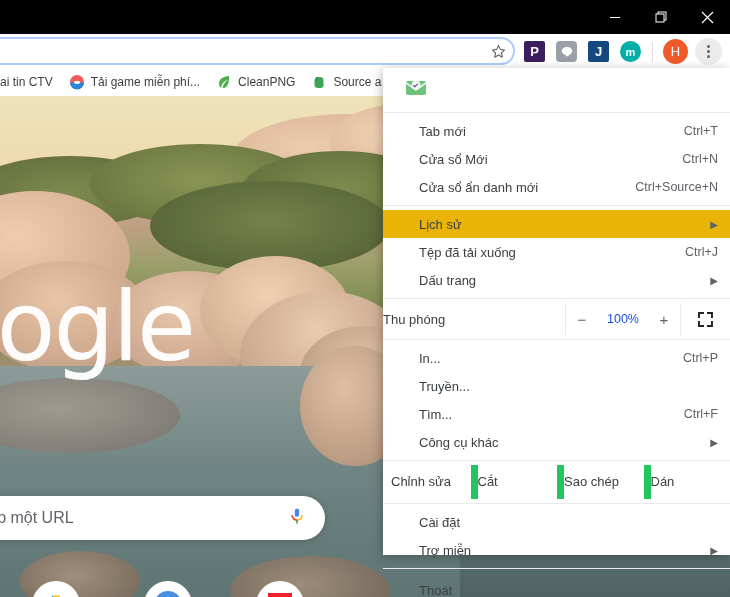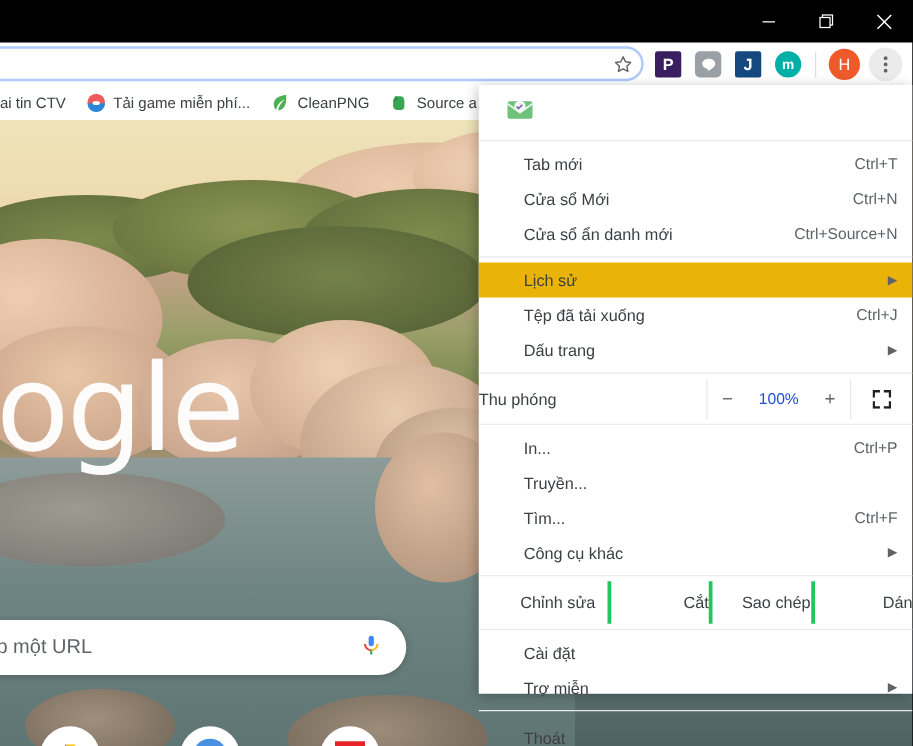--- a/index.html
+++ b/index.html
@@ -120,24 +120,24 @@
   .cm-zoom { height: 32px; display: flex; align-items: center; }
   .cm-zoom .zl { flex: 1; }
   .zctl { display: flex; align-items: center; border-left: 1px solid #e8eaed; height: 32px; }
   .zbtn { width: 32px; text-align: center; color: #5f6368; font-size: 15px; }
   .zval { width: 50px; text-align: center; color: #1d4ed8; font-size: 12.5px; }
   .zfull { width: 50px; display: flex; align-items: center; justify-content: center;
            border-left: 1px solid #e8eaed; height: 32px; }
 
   .cm-edit { height: 34px; display: flex; align-items: center; }
   .cm-edit > div {
-    flex: 1; text-align: right; line-height: 34px;
-    border-left: 3px solid #22c55e;
-  }
-  .cm-edit > div:first-child { border-left: none; padding-left: 24px; text-align: center; }
+    flex: 1; text-align: left; line-height: 34px;
+    border-left: 7px solid #22c55e;
+  }
+  .cm-edit > div:first-child { border-left: none; padding-left: 8px; text-align: left; }
 </style>
 </head>
 <body>
 
 <div id="app">
 
   <div class="titlebar">
     <div class="wbtn">
       <svg width="12" height="12" viewBox="0 0 12 12">
           <rect x="1" y="6" width="10" height="1" fill="#fff"></rect>

